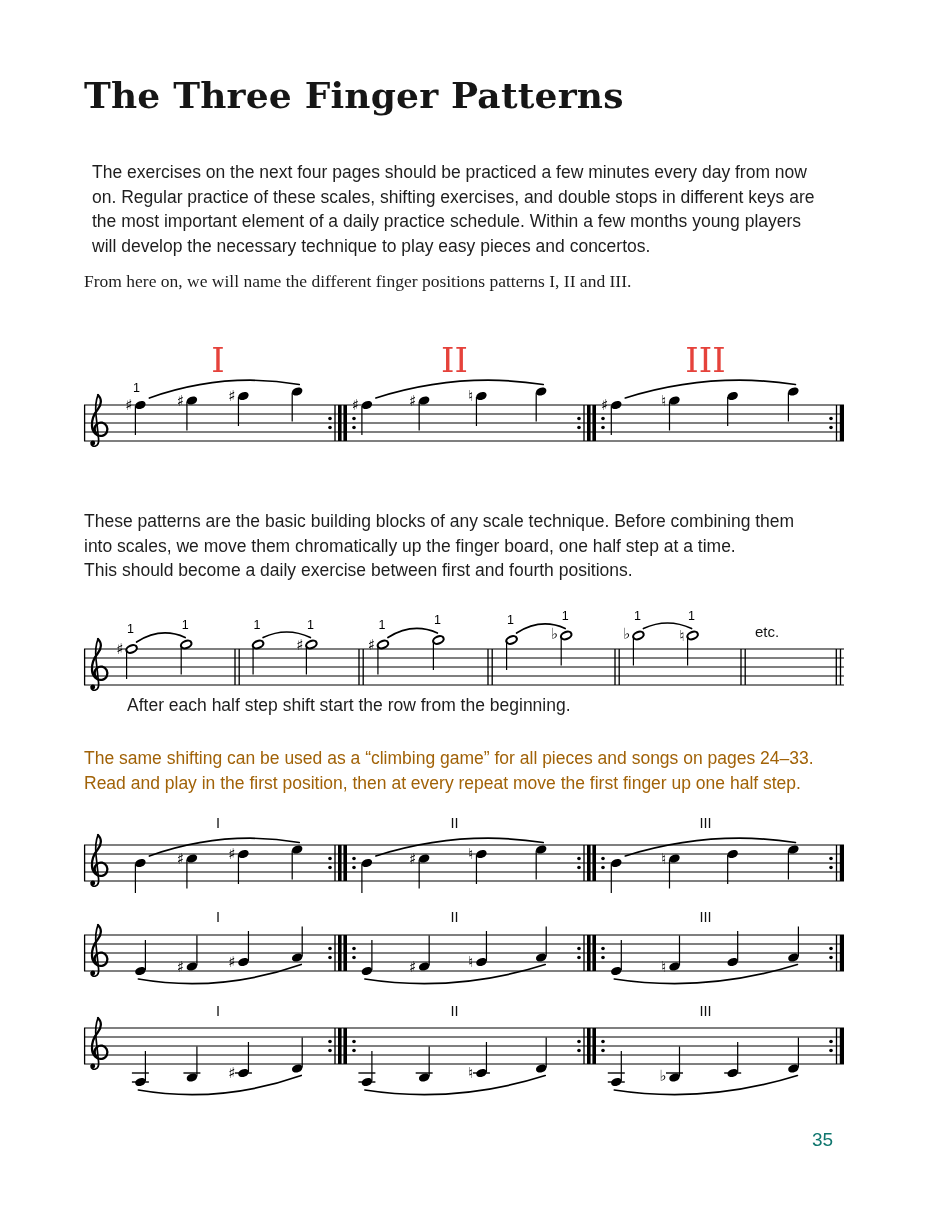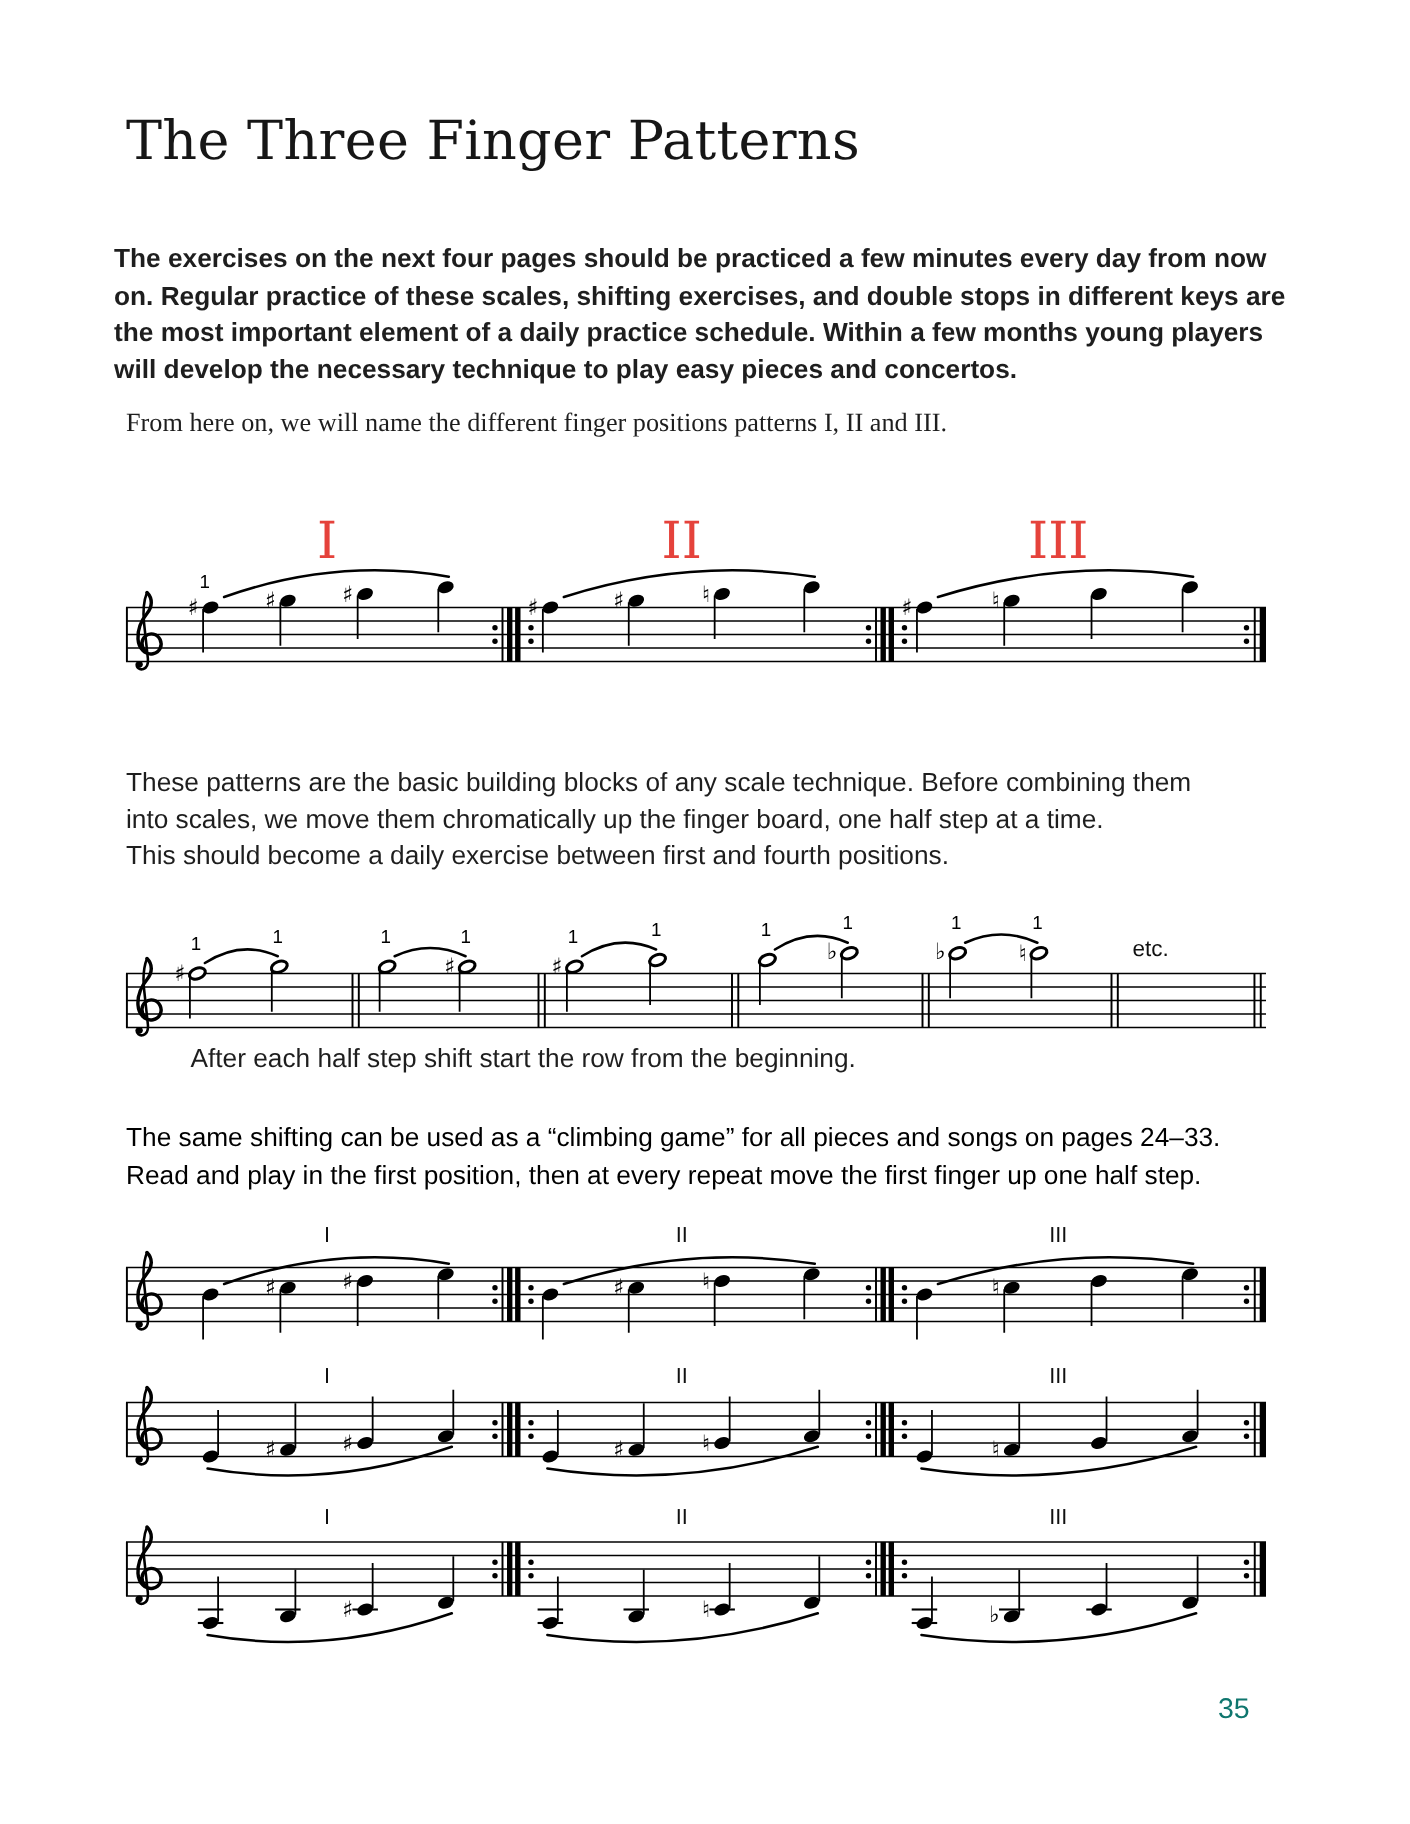--- a/index.html
+++ b/index.html
@@ -1,22 +1,22 @@
 <!DOCTYPE html>
 <html><head>
 <meta charset="utf-8">
 <style>
   html,body{margin:0;padding:0;}
   body{width:940px;height:1216px;background:#ffffff;position:relative;overflow:hidden;
        font-family:"Liberation Sans", sans-serif;color:#1e1e1e;}
   .abs{position:absolute;margin:0;}
-  h1.title{left:84px;top:74px;font-family:"DejaVu Serif", serif;font-weight:normal;
+  h1.title{left:84px;top:74px;font-family:"DejaVu Serif", serif;font-weight:bold;
            font-size:36px;color:#161616;letter-spacing:0.2px;}
   p.body{font-size:17.5px;line-height:24.6px;white-space:pre-line;width:800px;}
-  #p1{left:76px;top:160px;font-weight:bold;}
+  #p1{left:92px;top:160px;}
   #p2{left:84px;top:269px;font-family:Liberation Serif, serif;}
   #p3{left:84px;top:509px;}
   #shift-caption{left:127px;top:681px;width:700px;margin-top:12px;}
   #red-note{left:84px;top:746px;}
   .pagenum{left:812px;top:1129px;font-size:19px;color:#0f766e;}
   svg.system{position:absolute;left:84px;overflow:visible;}
 </style>
 </head>
 <body>
 
@@ -24,21 +24,21 @@
   <h1 class="abs title">The Three Finger Patterns</h1>
   <p class="abs body" id="p1">The exercises on the next four pages should be practiced a few minutes every day from now
 on. Regular practice of these scales, shifting exercises, and double stops in different keys are
 the most important element of a daily practice schedule. Within a few months young players
 will develop the necessary technique to play easy pieces and concertos.</p>
   <p class="abs body" id="p2">From here on, we will name the different finger positions patterns I, II and III.</p>
   <p class="abs body" id="p3">These patterns are the basic building blocks of any scale technique. Before combining them
 into scales, we move them chromatically up the finger board, one half step at a time.
 This should become a daily exercise between first and fourth positions.</p>
   <p class="abs body" id="shift-caption">After each half step shift start the row from the beginning.</p>
-  <p class="abs body" id="red-note" style="color: #000000;">The same shifting can be used as a “climbing game” for all pieces and songs on pages 24–33.
+  <p class="abs body" id="red-note" style="color: #a16207;">The same shifting can be used as a “climbing game” for all pieces and songs on pages 24–33.
 Read and play in the first position, then at every repeat move the first finger up one half step.</p>
   <div class="abs pagenum">35</div>
   <div id="music-layer">
       <svg class="system" width="790" height="120" viewBox="0 0 790 120" style="top: 336px;">
         <line x1="0" y1="69" x2="760" y2="69" stroke="#000000" stroke-width="1.1"></line>
         <line x1="0" y1="78" x2="760" y2="78" stroke="#000000" stroke-width="1.1"></line>
         <line x1="0" y1="87" x2="760" y2="87" stroke="#000000" stroke-width="1.1"></line>
         <line x1="0" y1="96" x2="760" y2="96" stroke="#000000" stroke-width="1.1"></line>
         <line x1="0" y1="105" x2="760" y2="105" stroke="#000000" stroke-width="1.1"></line>
         <line x1="0.6" y1="69" x2="0.6" y2="105" stroke="#000000" stroke-width="1.3"></line>

